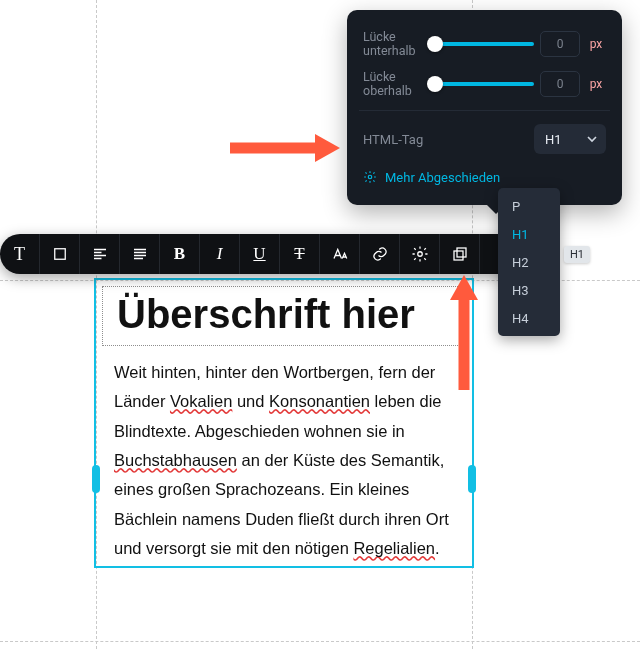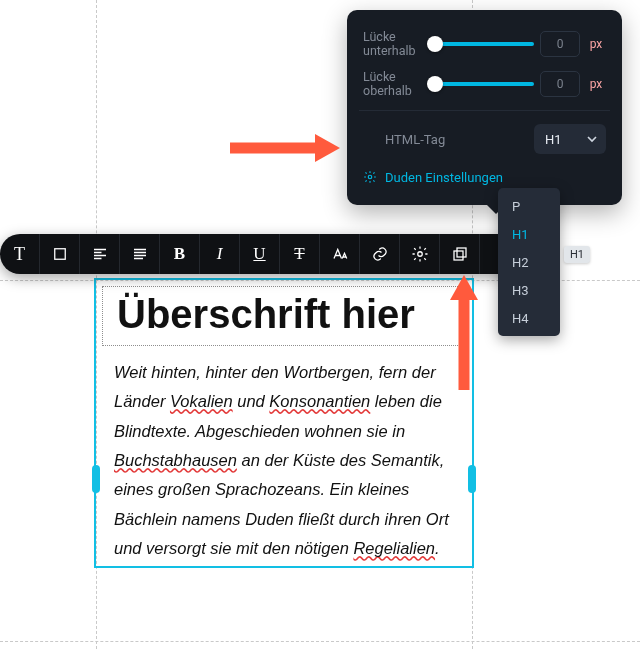--- a/index.html
+++ b/index.html
@@ -49,21 +49,21 @@
     width:16px; height:16px; background:#fff; border-radius:50%;
     box-shadow:0 1px 3px rgba(0,0,0,0.4);
   }
   .valbox {
     width:40px; height:26px; border:1px solid #2b3441; border-radius:5px;
     display:flex; align-items:center; justify-content:center; color:#7b828d;
     font-size:12px;
   }
   .unit { color:#fca5a5; font-size:12px; width:20px; text-align:center;}
   .sep { height:1px; background:#242b36; margin:6px -4px; }
-  .tag-row { display:flex; align-items:center; justify-content:space-between; height:44px;margin-left:22px; }
+  .tag-row { display:flex; align-items:center; justify-content:space-between; height:44px; }
   .tag-label { color:#838a96; font-size:13px; }
   .tag-select {
     width:72px; height:30px; background:#242b37; border-radius:6px;
     display:flex; align-items:center; justify-content:space-between;
     padding:0 9px 0 11px; color:#e7ecf3; font-size:13px; cursor:pointer;
   }
   .tag-select svg { width:10px; height:10px; }
   .more-row { display:flex; align-items:center; gap:8px; height:32px; color:#00b7e2; font-size:13px; cursor:pointer; }
   .more-row svg { width:14px; height:14px; }
 
@@ -126,21 +126,20 @@
   }
   .heading {
     font-weight:700; color:#111;
     font-size:40px; line-height:1.05;
     font-family: -apple-system, BlinkMacSystemFont, "Segoe UI", sans-serif;
   }
   .body-text {
     padding:0 18px;
     font-size:16.5px; line-height:1.78; color:#111;
     font-family: -apple-system, BlinkMacSystemFont, "Segoe UI", sans-serif;
-    font-style: italic;
   }
   .err { text-decoration: underline wavy #e33b3b; text-decoration-skip-ink:none; }
 
   
   .handle {
     position:absolute; width:8px; height:28px; background:#12bfe4; border-radius:4px;
   }
 
   
   .arrow { position:absolute; z-index:50; }
@@ -183,21 +182,21 @@
       <svg viewBox="0 0 10 10">
           <path d="M1 3 L5 7 L9 3" stroke="#cfd6e0" stroke-width="1.6" fill="none"></path>
         </svg>
     </div>
   </div>
   <div class="more-row">
     <svg viewBox="0 0 24 24">
       <circle cx="12" cy="12" r="3" stroke="#00b7e2" stroke-width="2" fill="none"></circle>
       <path d="M12 2v3M12 19v3M4.2 4.2l2.1 2.1M17.7 17.7l2.1 2.1M2 12h3M19 12h3M4.2 19.8l2.1-2.1M17.7 6.3l2.1-2.1" stroke="#00b7e2" stroke-width="2"></path>
     </svg>
-    <span>Duden Einstellungen</span>
+    <span>Mehr Abgeschieden</span>
   </div>
 </div>
 
 <div class="dropdown">
   <div class="dd-item">P</div>
   <div class="dd-item selected">H1</div>
   <div class="dd-item">H2</div>
   <div class="dd-item">H3</div>
   <div class="dd-item">H4</div>
 </div>

